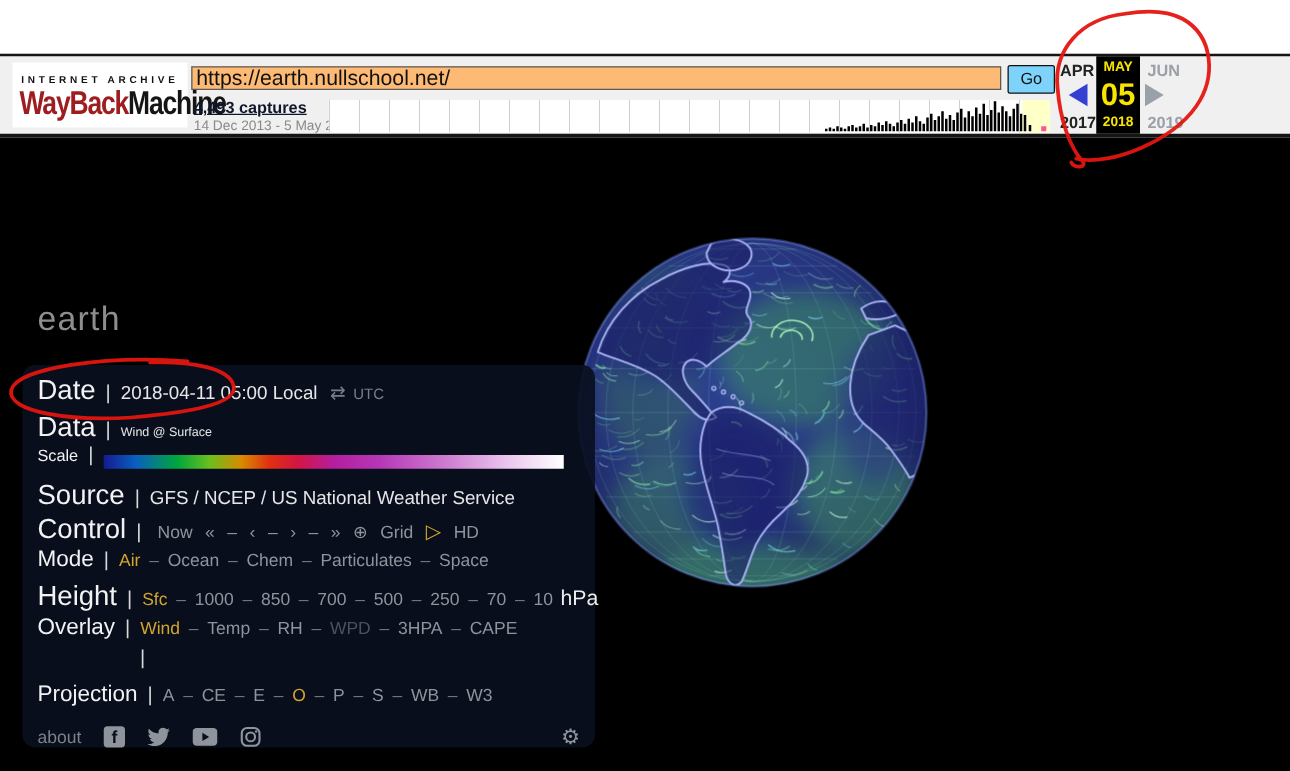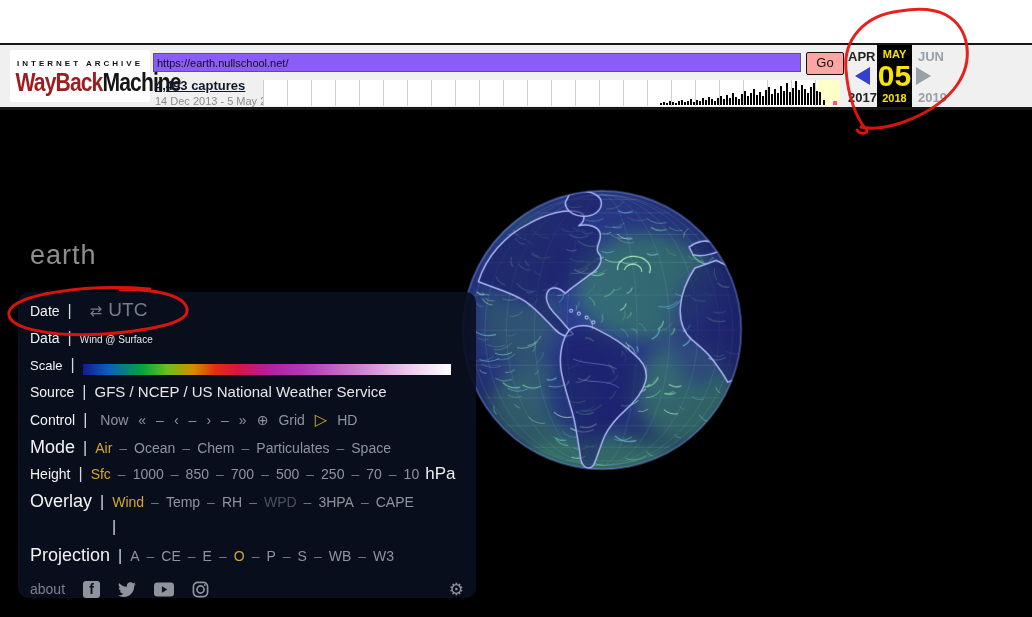--- a/index.html
+++ b/index.html
@@ -10,22 +10,22 @@
   
   .top-strip{position:absolute;left:0;top:0;width:1032px;height:43px;background:#ffffff;}
   .wb-toolbar{position:absolute;left:0;top:43px;width:1032px;height:62px;background:#f0f0f0;
               border-top:2px solid #151515;border-bottom:3px solid #151515;}
   .wb-logo{position:absolute;left:10px;top:5px;width:140px;height:52px;background:#ffffff;text-align:center;}
   .wb-logo .ia{font-size:8px;letter-spacing:3px;font-weight:bold;color:#111;margin-top:9px;}
   .wb-logo .wbm{font-size:23px;font-weight:bold;letter-spacing:-1px;line-height:24px;
                 transform:scale(.92,1.15);transform-origin:center top;}
   .wb-logo .wb1{color:#9e1d20;} .wb-logo .wb2{color:#151515;}
   .url-input{position:absolute;left:153px;top:8px;width:640px;height:17px;border:1px solid #5a5a5a;
-             font-size:11px;padding:0 3px;background:#8b5cf6;color:#111;font-family:"Liberation Sans",sans-serif;}
-  .go-btn{position:absolute;left:806px;top:7px;width:36px;height:21px;background:#fca5a5;border:1px solid #111;
+             font-size:17px;padding:0 3px;background:#fdba74;color:#111;font-family:"Liberation Sans",sans-serif;}
+  .go-btn{position:absolute;left:806px;top:7px;width:36px;height:21px;background:#7dd3fc;border:1px solid #111;
           border-radius:2px;font-size:13px;color:#111;text-align:center;line-height:19px;cursor:pointer;}
   .captures-link{position:absolute;left:155px;top:33px;font-size:13px;font-weight:bold;color:#0f172a;
                  text-decoration:underline;cursor:pointer;}
   .date-range{position:absolute;left:155px;top:50px;font-size:11px;color:#8a8a8a;}
   .sparkline{position:absolute;left:263px;top:35px;width:577px;height:26px;background:#fff;
              background-image:repeating-linear-gradient(90deg,#cfcfcf 0 1px,transparent 1px 24px);cursor:pointer;}
   .hl-cell{position:absolute;right:0;top:0;width:22px;height:26px;background:#ffffc8;}
   .bars{position:absolute;left:397px;bottom:1px;height:26px;display:flex;align-items:flex-end;gap:1px;}
   .hl-bars{position:absolute;left:1px;bottom:1px;height:26px;display:flex;align-items:flex-end;gap:2px;}
   .hbar{width:2px;background:#000;}
@@ -34,50 +34,50 @@
   
   .wb-nav{position:absolute;left:845px;top:0;width:130px;height:62px;}
   .nav-month-prev{position:absolute;left:3px;top:4px;font-size:13px;font-weight:bold;color:#222;}
   .nav-month-next{position:absolute;left:73px;top:4px;font-size:13px;font-weight:bold;color:#9aa0a8;}
   .nav-year-prev{position:absolute;left:3px;bottom:2px;font-size:13px;font-weight:bold;color:#222;}
   .nav-year-next{position:absolute;left:73px;bottom:2px;font-size:13px;font-weight:bold;color:#9aa0a8;}
   .nav-block{position:absolute;left:32px;top:0;width:35px;height:62px;background:#000;color:#f7e400;
              display:flex;flex-direction:column;align-items:center;justify-content:space-between;
              padding:3px 0;box-sizing:border-box;cursor:pointer;}
   .nav-block .m{font-size:11px;font-weight:bold;}
-  .nav-block .d{font-size:30px;font-weight:bold;line-height:20px;}
+  .nav-block .d{font-size:25px;font-weight:bold;line-height:20px;}
   .nav-block .y{font-size:11px;font-weight:bold;}
   .tri{position:absolute;width:0;height:0;cursor:pointer;}
   .tri-left{left:10px;top:22px;border-top:9px solid transparent;border-bottom:9px solid transparent;
             border-right:15px solid #3340d2;}
   .tri-right{left:71px;top:22px;border-top:9px solid transparent;border-bottom:9px solid transparent;
              border-left:15px solid #9aa0a8;}
 
   
   .earth-page{position:absolute;left:0;top:110px;width:1032px;height:507px;background:#000;}
   .earth-title{position:absolute;left:30px;top:130px;font-size:27px;color:#8e8e8e;letter-spacing:1px;}
   .globe-wrap{position:absolute;left:457px;top:75px;width:290px;height:290px;cursor:grab;}
 
   .menu-panel{position:absolute;left:18px;top:182px;width:458px;height:306px;
               background:rgba(10,15,32,0.92);border-radius:10px;box-sizing:border-box;
               padding:7px 12px 4px 12px;color:#e2e2e2;}
   .row{display:flex;align-items:baseline;height:27px;white-space:nowrap;}
-  .lbl{font-size:14px;color:#f2f2f2;}
+  .lbl{font-size:22px;color:#f2f2f2;}
   .lbl-sm{font-size:13px;color:#f2f2f2;}
   .pipe{color:#d8d8d8;font-size:16px;margin:0 8px;}
   .val-white{font-size:15px;color:#e6e6e6;}
   .seq{font-size:14px;}
   .item{color:#8f939c;cursor:pointer;text-align:right;}
   .item.sel{color:#d2a62c;}
   .item.dim{color:#4b5160;}
   .sep{color:#6f7480;margin:0 7px;}
   .row-control .item{margin:0 5px;}
   .row-control .item.sel{font-size:16px;}
   .toggle-icon{color:#777d88;font-size:15px;margin-left:10px;cursor:pointer;}
-  .toggle-lbl{color:#777d88;font-size:19px;margin-left:6px;cursor:pointer;}
+  .toggle-lbl{color:#777d88;font-size:12px;margin-left:6px;cursor:pointer;}
   .unit{font-size:17px;color:#eeeeee;margin-left:6px;}
   .scale-bar{height:11px;width:368px;align-self:center;cursor:crosshair;}
   .about-row{display:flex;align-items:center;height:28px;margin-top:2px;}
   .about-link{font-size:14px;color:#7c8089;cursor:pointer;text-align:right;}
   .soc{display:inline-flex;align-items:center;margin-left:18px;cursor:pointer;}
   .fb-icon{width:17px;height:17px;background:#8f939c;border-radius:3px;color:#0a0f20;
            font-weight:bold;font-size:14px;text-align:center;line-height:17px;}
   .gear{margin-left:auto;color:#8f939c;font-size:17px;cursor:pointer;}
 
   .annot{position:absolute;inset:0;pointer-events:none;z-index:50;}
@@ -429,20 +429,21 @@
         <circle cx="150" cy="150" r="144" fill="none" stroke="rgba(130,155,255,0.4)" stroke-width="2"></circle>
       </svg>
     </div>
 
     <div class="earth-title">earth</div>
 
     <div class="menu-panel">
       <div class="row" style="height:30px">
         <span class="lbl">Date</span>
         <span class="pipe">|</span>
+        <span class="val-white">2018-04-11 05:00 Local</span>
         <span class="toggle-icon">⇄</span>
         <span class="toggle-lbl">UTC</span>
       </div>
       <div class="row">
         <span class="lbl">Data</span>
         <span class="pipe">|</span>
         <span class="val-white" style="font-size:10px">Wind @ Surface</span>
       </div>
       <div class="row">
         <span class="lbl-sm">Scale</span>

